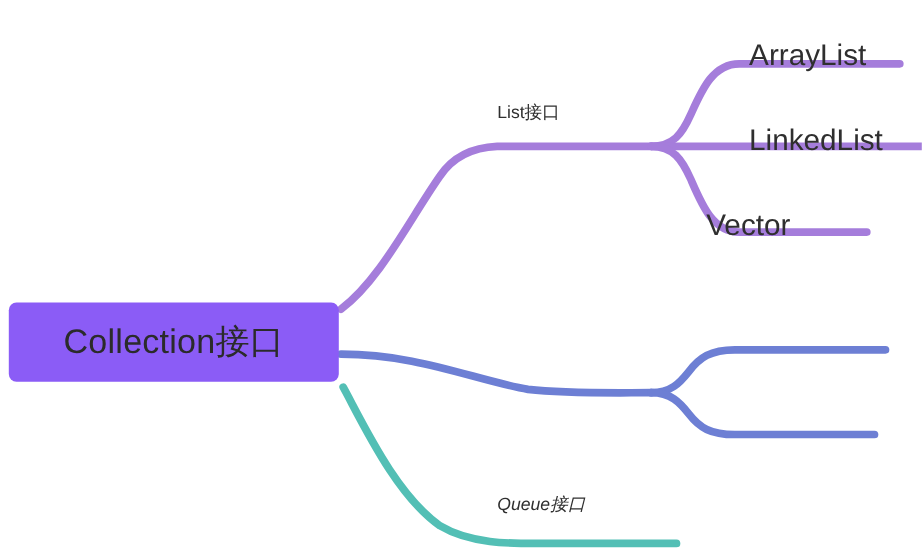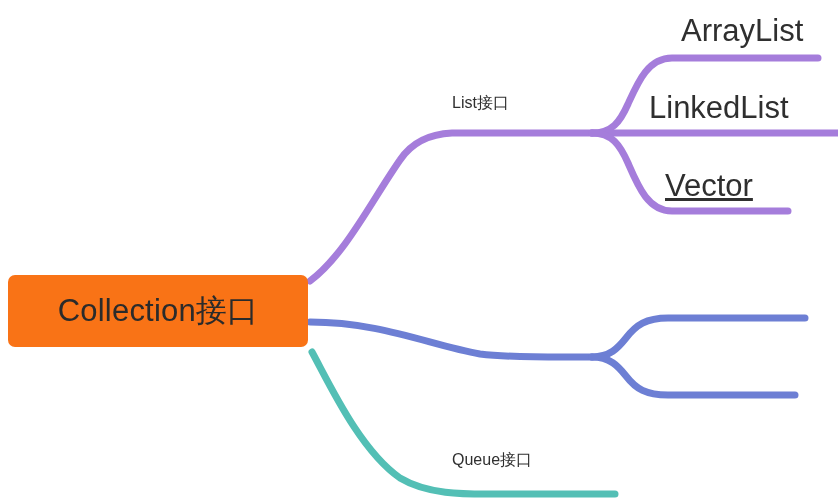--- a/index.html
+++ b/index.html
@@ -52,30 +52,31 @@
     align-items: center;
     justify-content: center;
     font-size: 31px;
     color: #2b2b2b;
     letter-spacing: 0.2px;
   }
   .branch-label {
     font-size: 16px;
   }
   .leaf-label {
-    font-size: 31px;
+    font-size: 27px;
+    margin-top: 22px;
   }
   
   #label-list      { left: 452px; top: 95px;  }
   #label-set       { left: 452px; top: 312px; }
-  #label-queue     { left: 452px; top: 452px; }
+  #label-queue     { left: 452px; top: 452px; font-style: italic; }
   
   #label-arraylist  { left: 681px; top: 15px;  }
-  #label-linkedlist { left: 649px; top: 92px;  }
-  #label-vector     { left: 665px; top: 170px; text-decoration: underline; }
+  #label-linkedlist { left: 681px; top: 92px;  }
+  #label-vector     { left: 642px; top: 170px; }
   #label-hashset    { left: 674px; top: 276px; }
   #label-treeset    { left: 674px; top: 353px; }
 </style>
 </head>
 <body>
 
 <div id="mindmap">
 
   <svg id="edges" viewBox="0 0 838 504" xmlns="http://www.w3.org/2000/svg">
 
@@ -89,21 +90,21 @@
 
     <path d="M 310,322 C 380,322 430,345 480,354 C 515,358 556,357 592,357" fill="none" stroke="#6d7fd4" stroke-width="7" stroke-linecap="round"></path>
 
     <path d="M 592,357 C 610,357 618,348 626,338 C 636,325 646,318 668,318 L 805,318" fill="none" stroke="#6d7fd4" stroke-width="7" stroke-linecap="round"></path>
 
     <path d="M 592,357 C 610,357 618,366 626,376 C 636,389 646,395 668,395 L 795,395" fill="none" stroke="#6d7fd4" stroke-width="7" stroke-linecap="round"></path>
 
     <path d="M 312,352 C 330,385 360,450 400,478 C 430,496 470,494 500,494 L 615,494" fill="none" stroke="#53bfb5" stroke-width="7" stroke-linecap="round"></path>
   </svg>
 
-  <div class="root-node" style="background: #f97316;">
+  <div class="root-node" style="background: #8b5cf6;">
     <div class="root-text">Collection接口</div>
   </div>
 
   <div class="node-label branch-label" id="label-list">List接口</div>
 
 
   <div class="node-label branch-label" id="label-queue">Queue接口</div>
 
   <div class="node-label leaf-label" id="label-arraylist">ArrayList</div>
 

